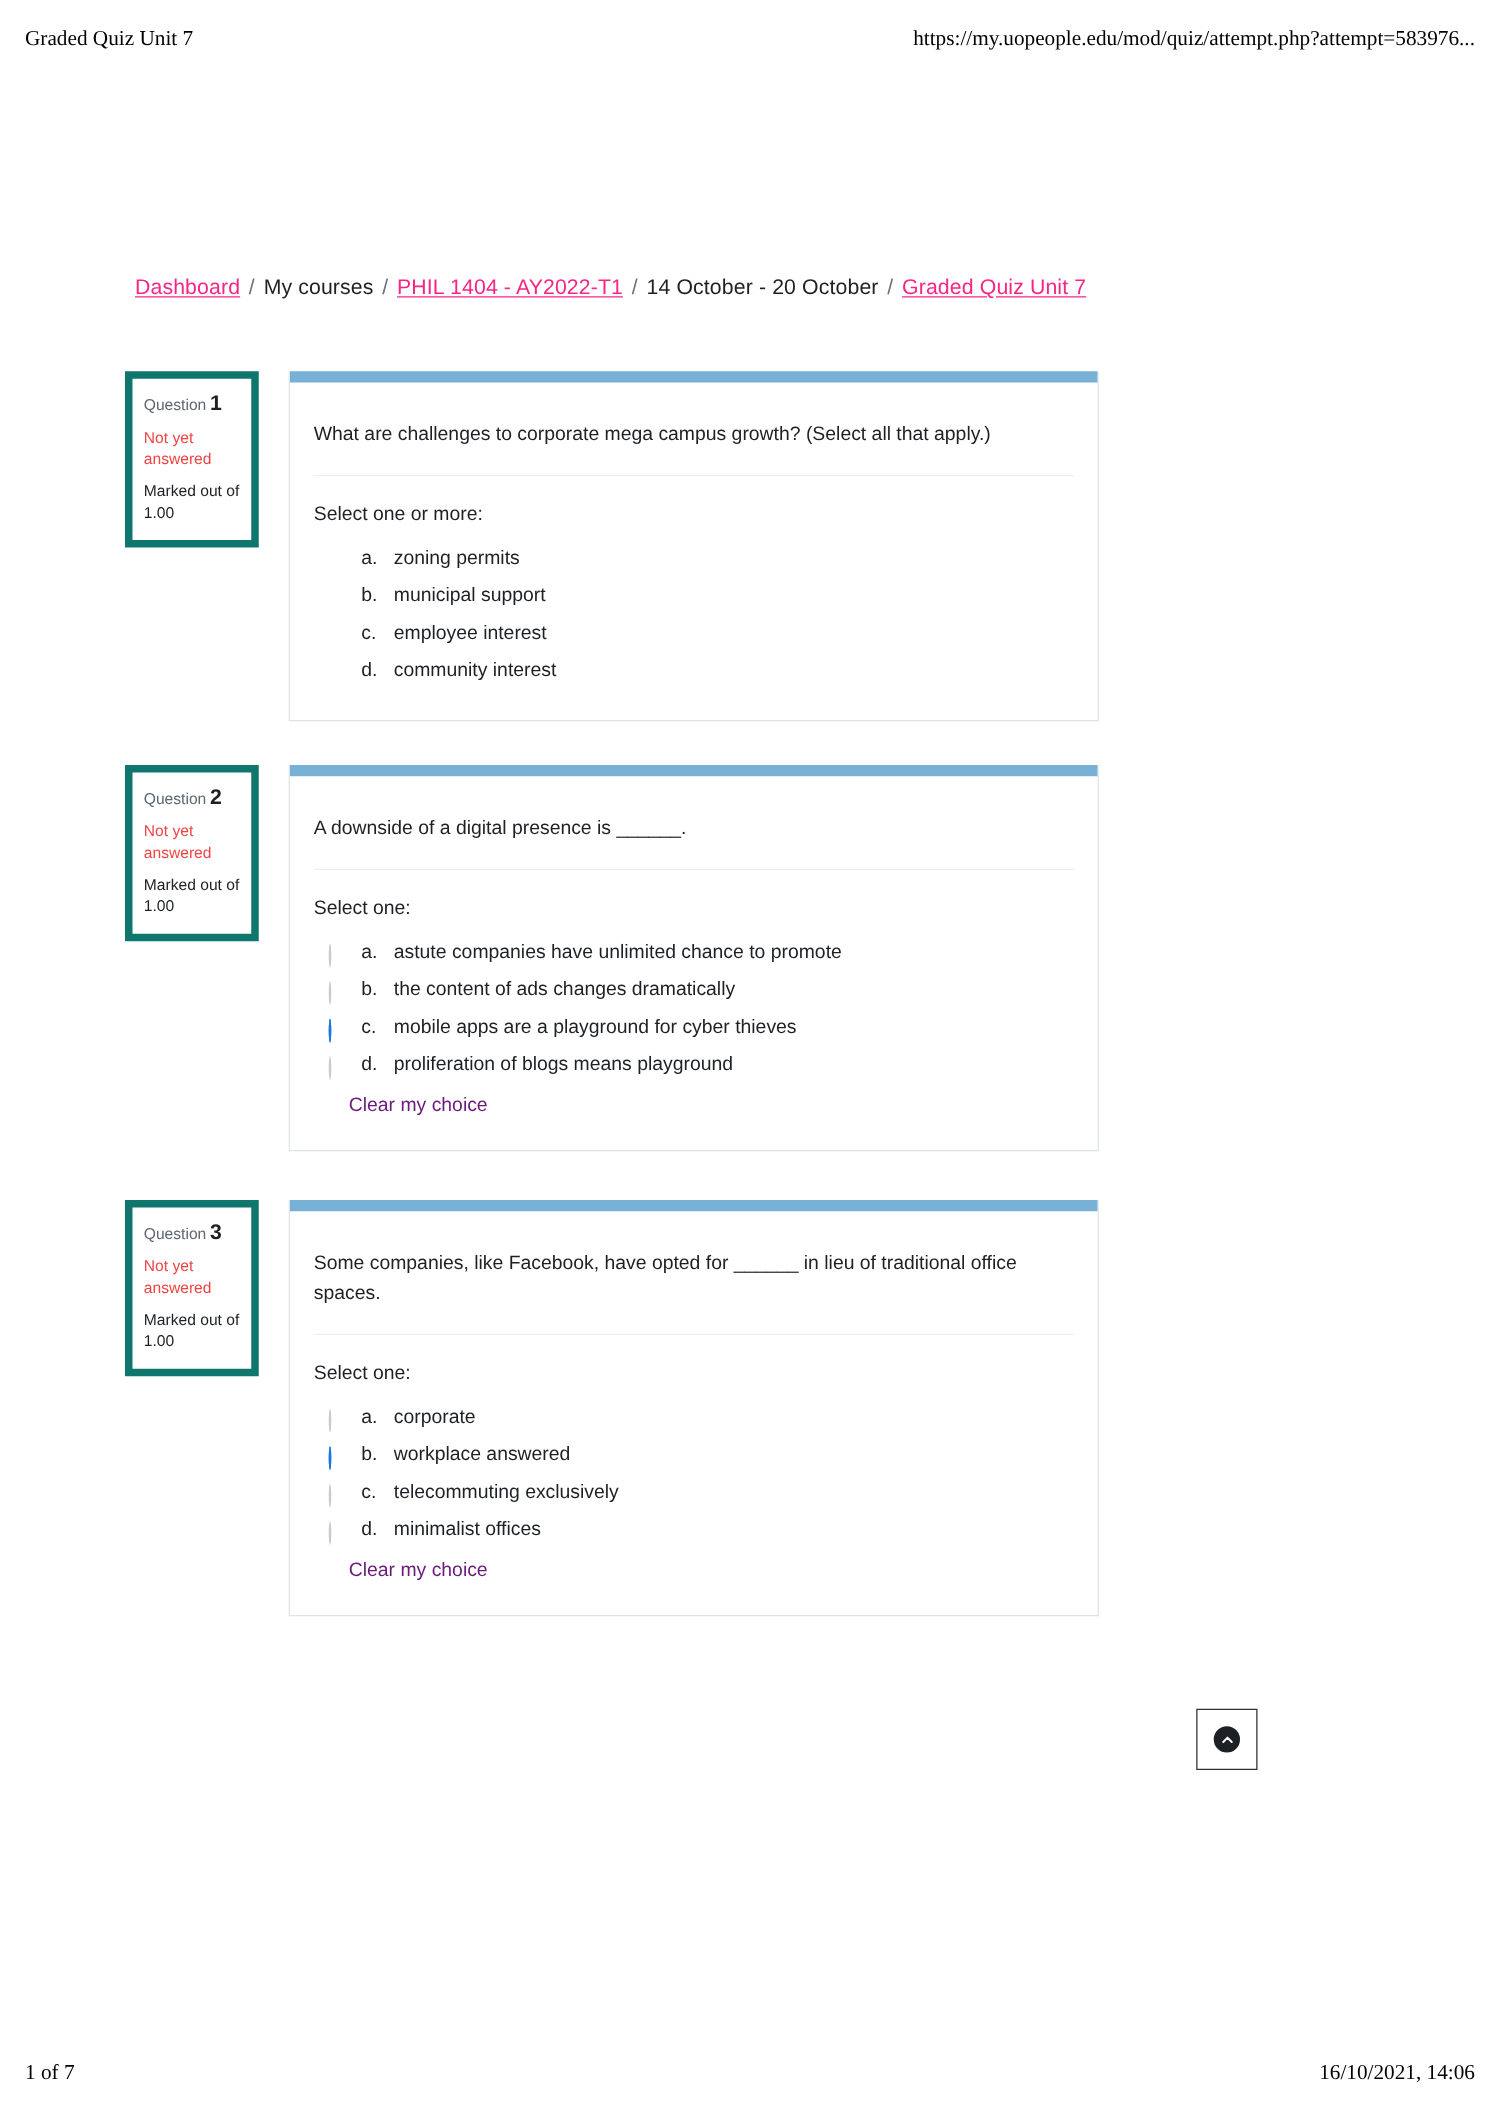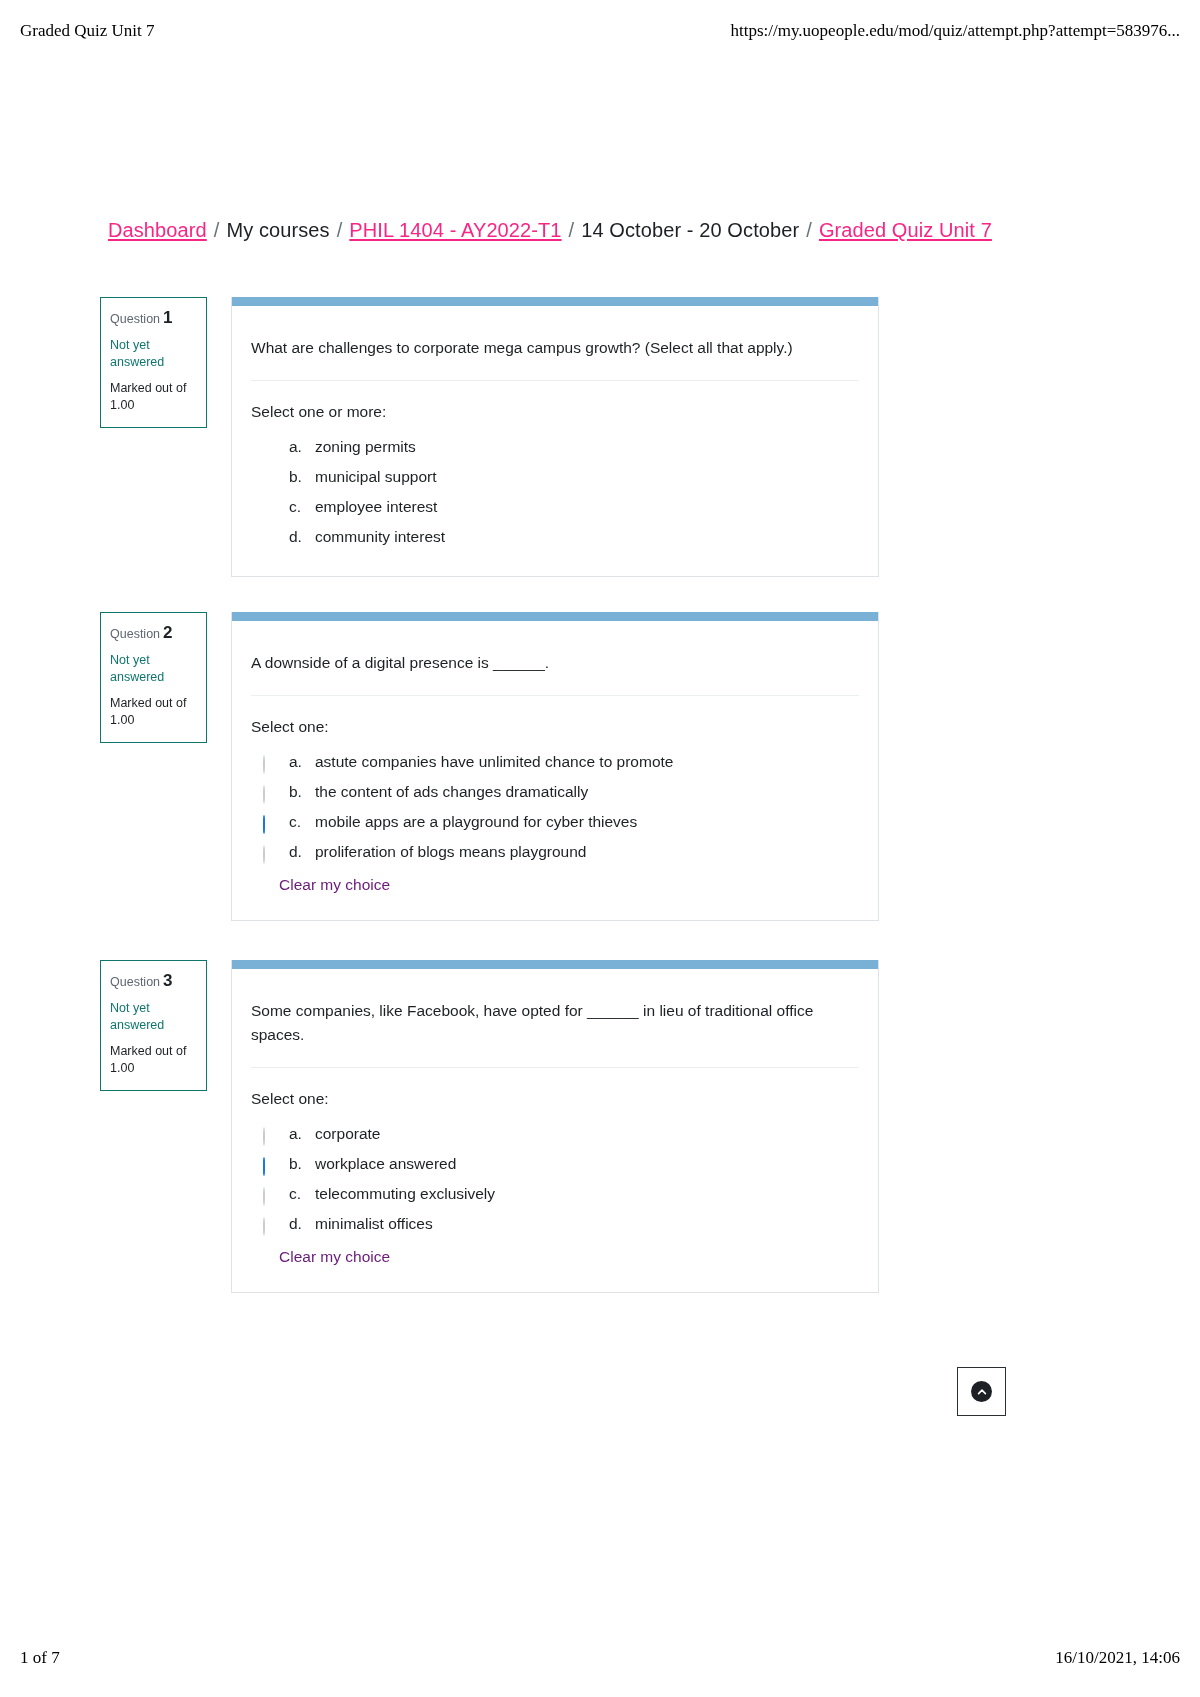--- a/index.html
+++ b/index.html
@@ -45,21 +45,21 @@
     font-family: "Liberation Serif", serif;
     font-size: 17px;
     color: #000;
   }
 
   
   .breadcrumb {
     position: absolute;
     top: 219px;
     left: 108px;
-    font-size: 20px;
+    font-size: 17px;
     line-height: 22px;
     color: #1d2125;
     white-space: nowrap;
     letter-spacing: 0.1px;
   }
   .breadcrumb .crumb-link {
     color: #f72585;
     text-decoration: underline;
     text-underline-offset: 2px;
     cursor: pointer;
@@ -74,21 +74,21 @@
   .qblock {
     position: absolute;
     left: 100px;
     width: 1007px;
   }
   .qinfo {
     position: absolute;
     left: 0;
     top: 0;
     width: 107px;
-    border: 1px solid #0f766e;
+    border: 6px solid #0f766e;
     background: #fff;
     padding: 11px 9px 12px 9px;
     font-size: 12.5px;
     line-height: 17.5px;
     color: #1d2125;
   }
   .qinfo .qno {
     color: #5d6671;
     font-size: 12.5px;
     margin-bottom: 8px;
@@ -96,21 +96,21 @@
   }
   .qinfo .qno b {
     font-size: 17px;
     font-weight: 700;
     color: #1d2125;
     margin-left: 3px;
     letter-spacing: 0;
   }
   .qinfo .qstate {
     margin-bottom: 8px;
-    color: #0f766e;
+    color: #ef4444;
   }
   .qinfo .qmark { color: #1d2125; }
 
   .qcontent {
     position: absolute;
     left: 131px;
     top: 0;
     right: 0;
     width: 648px;
     border: 1px solid #dfe3e7;

